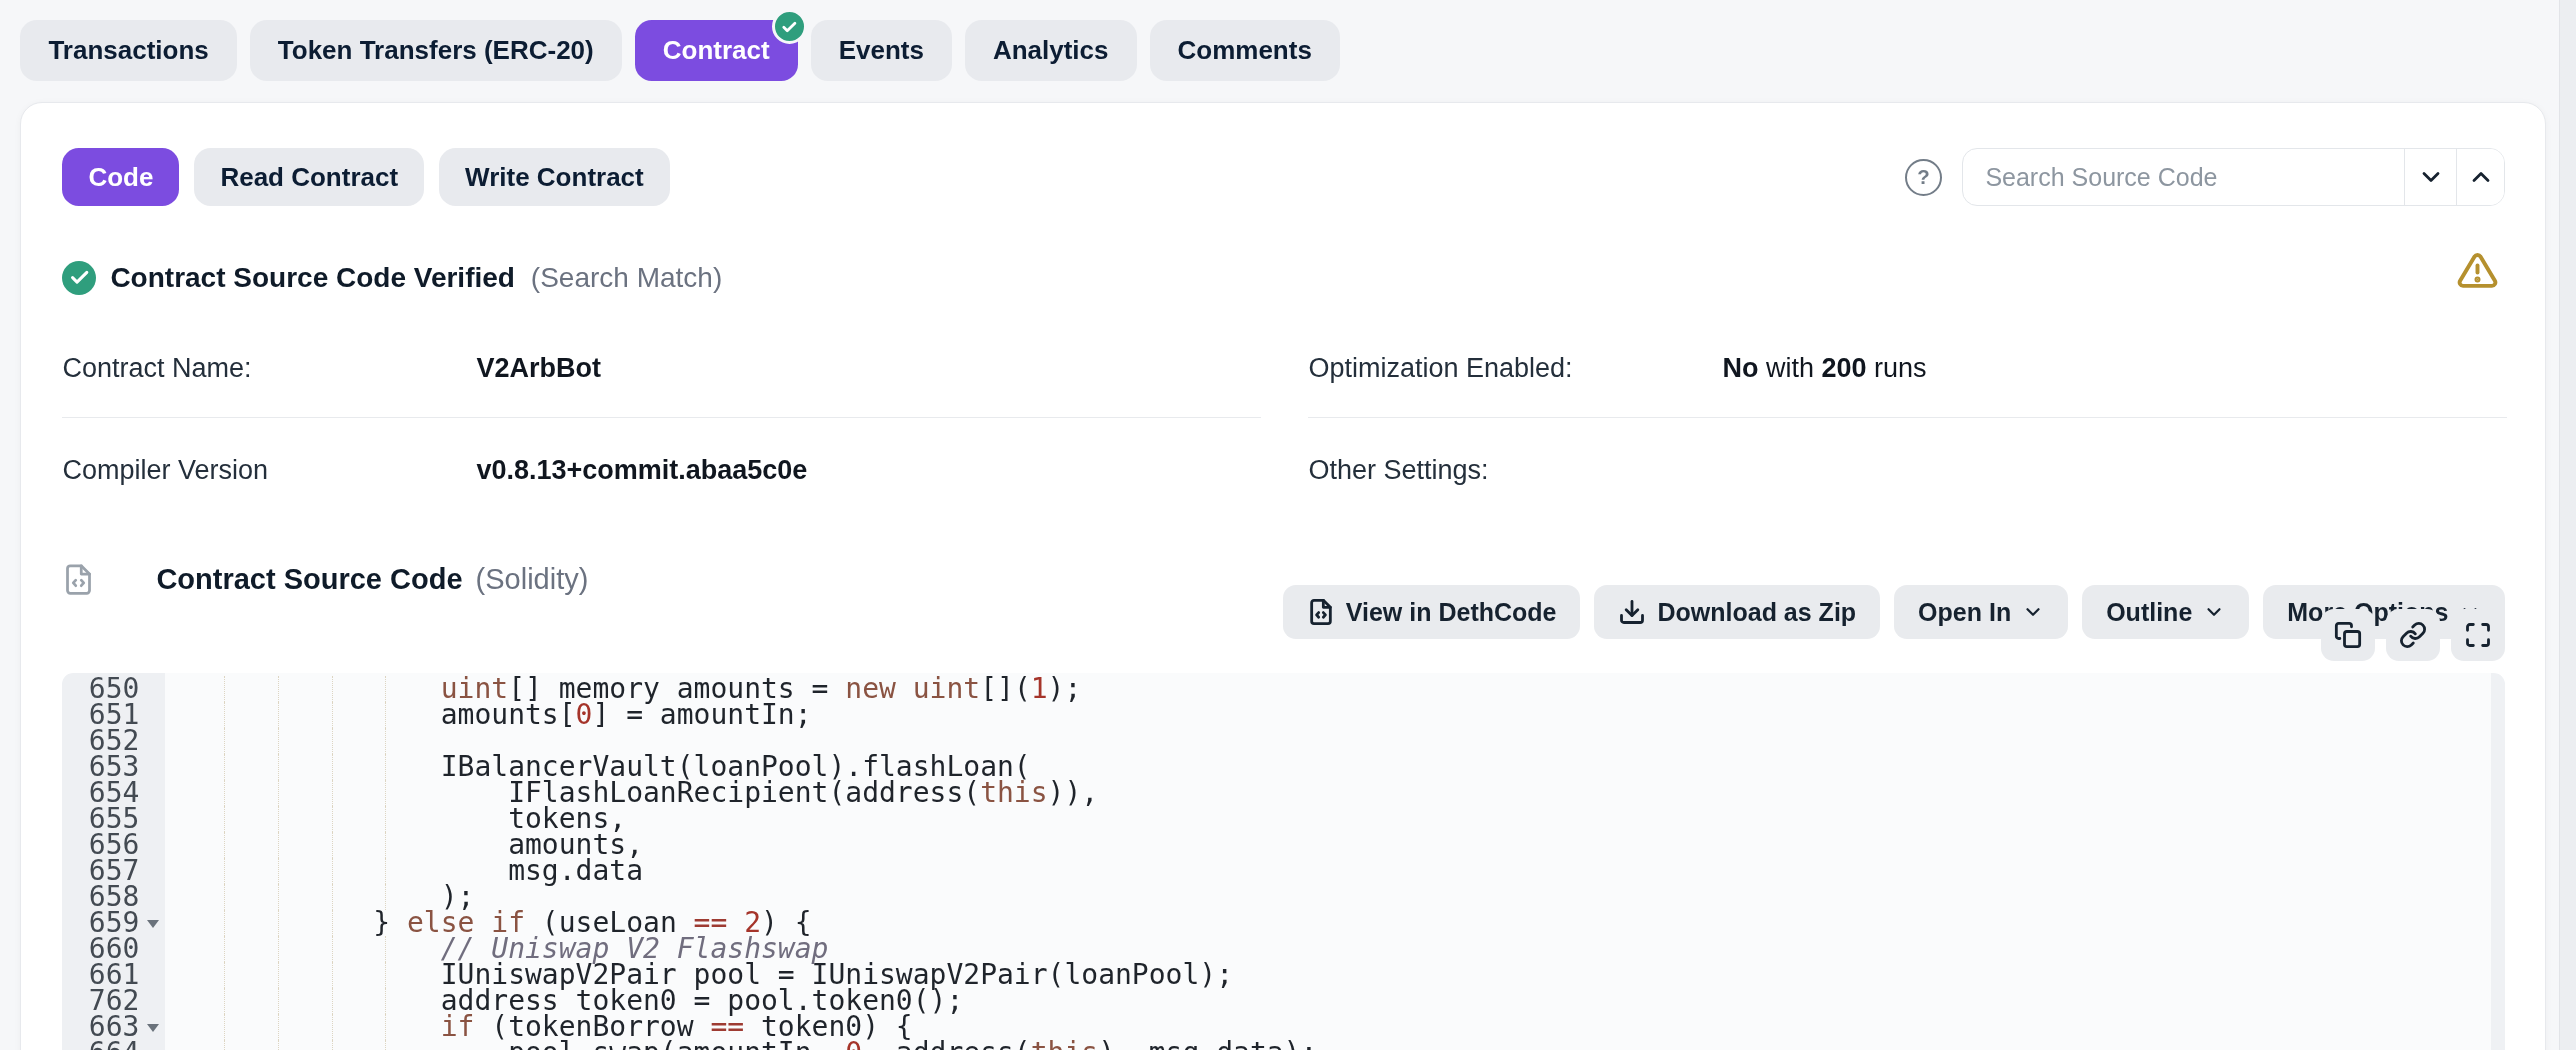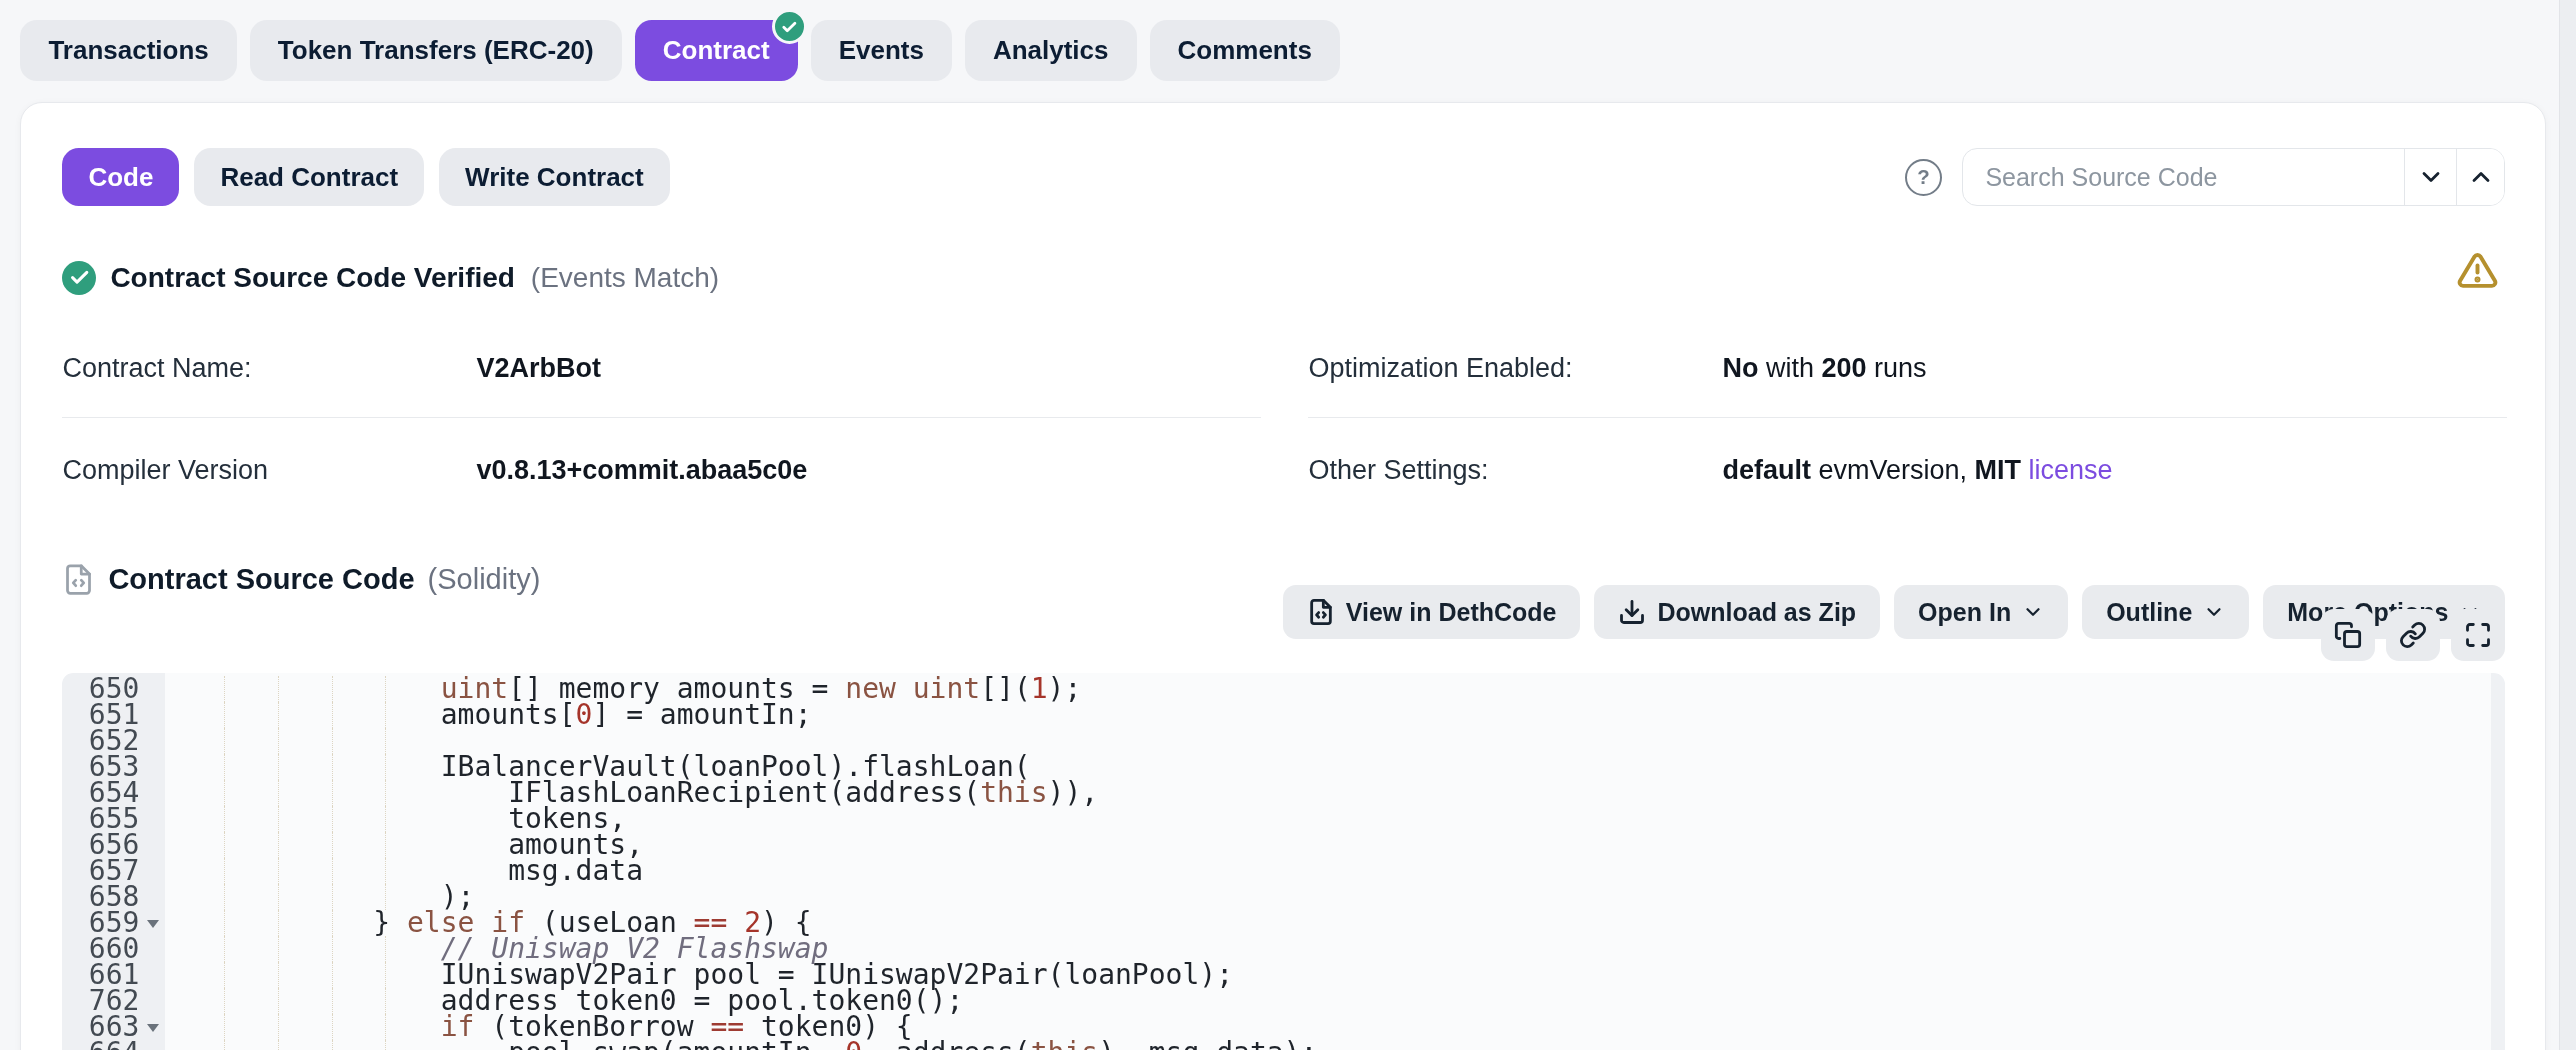--- a/index.html
+++ b/index.html
@@ -48,21 +48,21 @@
   
   .kv { position:absolute; display:flex; width:1199px; font-size:27px; line-height:34px; }
   .kv .k { width:414px; flex:none; color:#242f3b; font-weight:400; }
   .kv .v { color:#10161f; font-weight:400; }
   .kv .v .b { font-weight:700; }
   .kv .v .lnk { color:#7c4ce0; cursor:pointer; }
   .kv-div { position:absolute; height:0.9px; width:1199px; background:#e8eaed; }
 
   
   .src-header { position:absolute; left:41px; top:457px; display:flex; align-items:center; gap:13px; }
-  .src-title { font-size:29px; font-weight:700; color:#0f1b29; }
+  .src-title { font-size:29px; font-weight:700; color:#0f1b29;margin-left:48px; }
   .src-sub { font-size:29px; font-weight:400; color:#6b7280; }
 
   .actions { position:absolute; right:40px; top:449px; display:flex; gap:14px;margin-top:33px; }
   .action-btn { height:54px; border-radius:13px; background:#e9ebee; color:#16222f; font-size:25px; font-weight:600;
                 display:flex; align-items:center; gap:11px; padding:0 24px; cursor:pointer; white-space:nowrap; }
   .icon-actions { position:absolute; right:40px; top:506px; display:flex; gap:11px; }
   .icon-btn { width:54px; height:52px; border-radius:13px; background:#e9ebee; display:flex;
               align-items:center; justify-content:center; cursor:pointer; }
 
   
@@ -134,21 +134,21 @@
       </div>
     </div>
 
     <div class="verified-row">
       <div class="check-circle">
         <svg width="21.4" height="21.4" viewBox="0 0 24 24" fill="none" stroke="#ffffff" stroke-width="3.4" stroke-linecap="round" stroke-linejoin="round">
             <polyline points="20 6 9 17 4 12"></polyline>
           </svg>
       </div>
       <span class="verified-title">Contract Source Code Verified</span>
-      <span class="verified-sub">(Events Match)</span>
+      <span class="verified-sub">(Search Match)</span>
     </div>
 
     <div class="warning-wrap">
       <svg width="45" height="41" viewBox="0 0 24 24" fill="none" stroke="#b5902e" stroke-width="2.3" stroke-linecap="round" stroke-linejoin="round">
         <path d="M10.29 3.86L1.82 18a2 2 0 0 0 1.71 3h16.94a2 2 0 0 0 1.71-3L13.71 3.86a2 2 0 0 0-3.42 0z"></path>
         <line x1="12" y1="9" x2="12" y2="13.2"></line>
           <circle cx="12" cy="17.3" r="0.6" fill="#b5902e"></circle>
       </svg>
     </div>
 
@@ -161,21 +161,20 @@
           <div class="k">Compiler Version</div>
           <div class="v"><span class="b">v0.8.13+commit.abaa5c0e</span></div>
         </div>
         <div class="kv-div" style="left: 41px; top: 314px;"></div>
         <div class="kv" style="left: 1287px; top: 248px;">
           <div class="k">Optimization Enabled:</div>
           <div class="v"><span class="b">No</span><span> with </span><span class="b">200</span><span> runs</span></div>
         </div>
         <div class="kv" style="left: 1287px; top: 350px;">
           <div class="k">Other Settings:</div>
-          <div class="v"><span class="b">default</span><span> evmVersion, </span><span class="b">MIT</span><span> </span><span class="lnk">license</span></div>
         </div>
         <div class="kv-div" style="left: 1287px; top: 314px;"></div>
       </div>
 
     <div class="src-header">
       <span id="ico-srcfile">
           <svg width="33" height="39" viewBox="0 0 24 24" fill="none" stroke="#9aa2ab" stroke-width="2" stroke-linecap="round" stroke-linejoin="round">
             <path d="M14 2H6a2 2 0 0 0-2 2v16a2 2 0 0 0 2 2h12a2 2 0 0 0 2-2V8z"></path>
             <polyline points="14 2 14 8 20 8"></polyline>
             <path d="M10 12.5l-1.8 2 1.8 2"></path>

